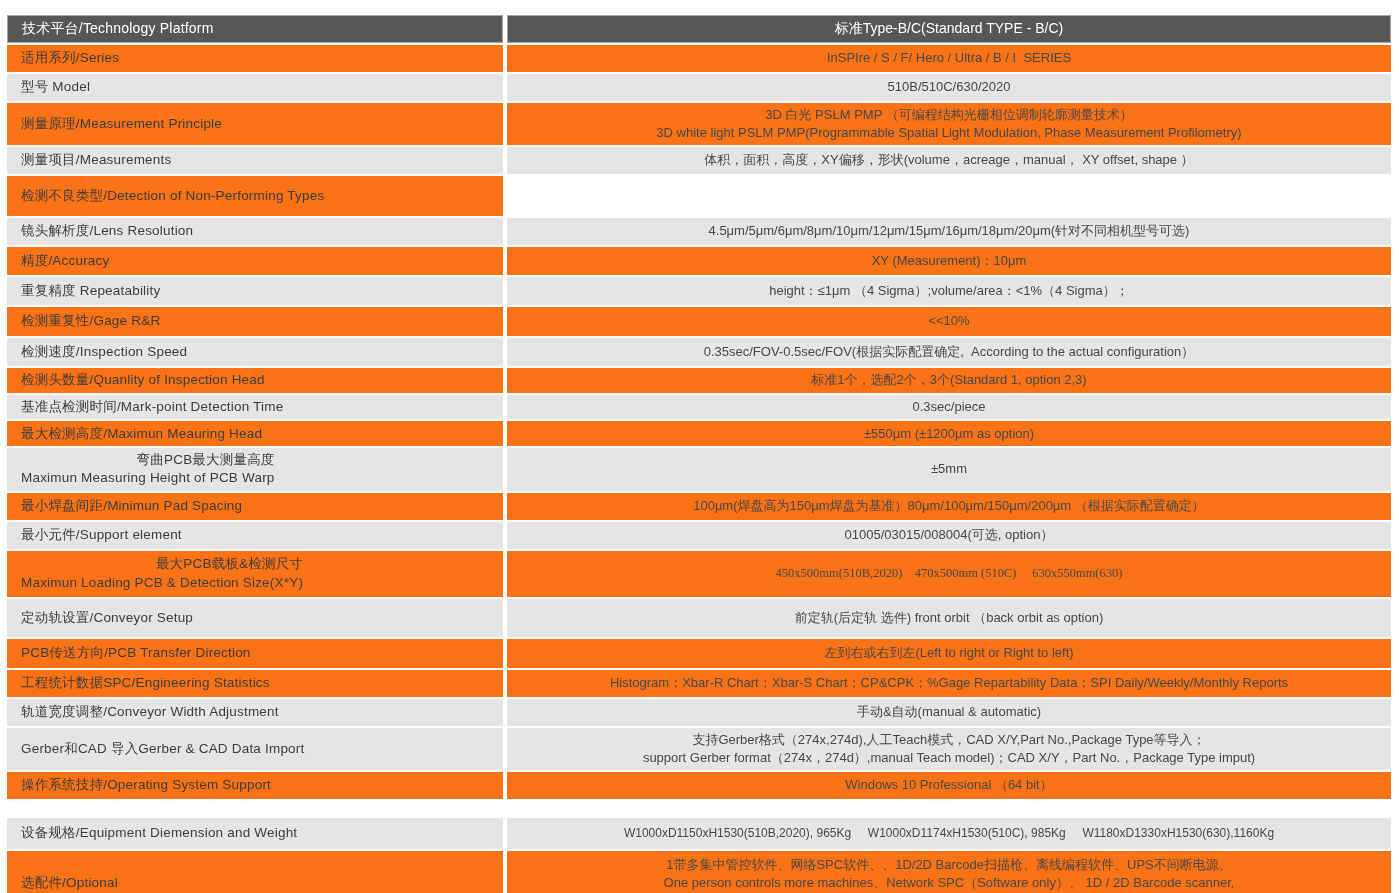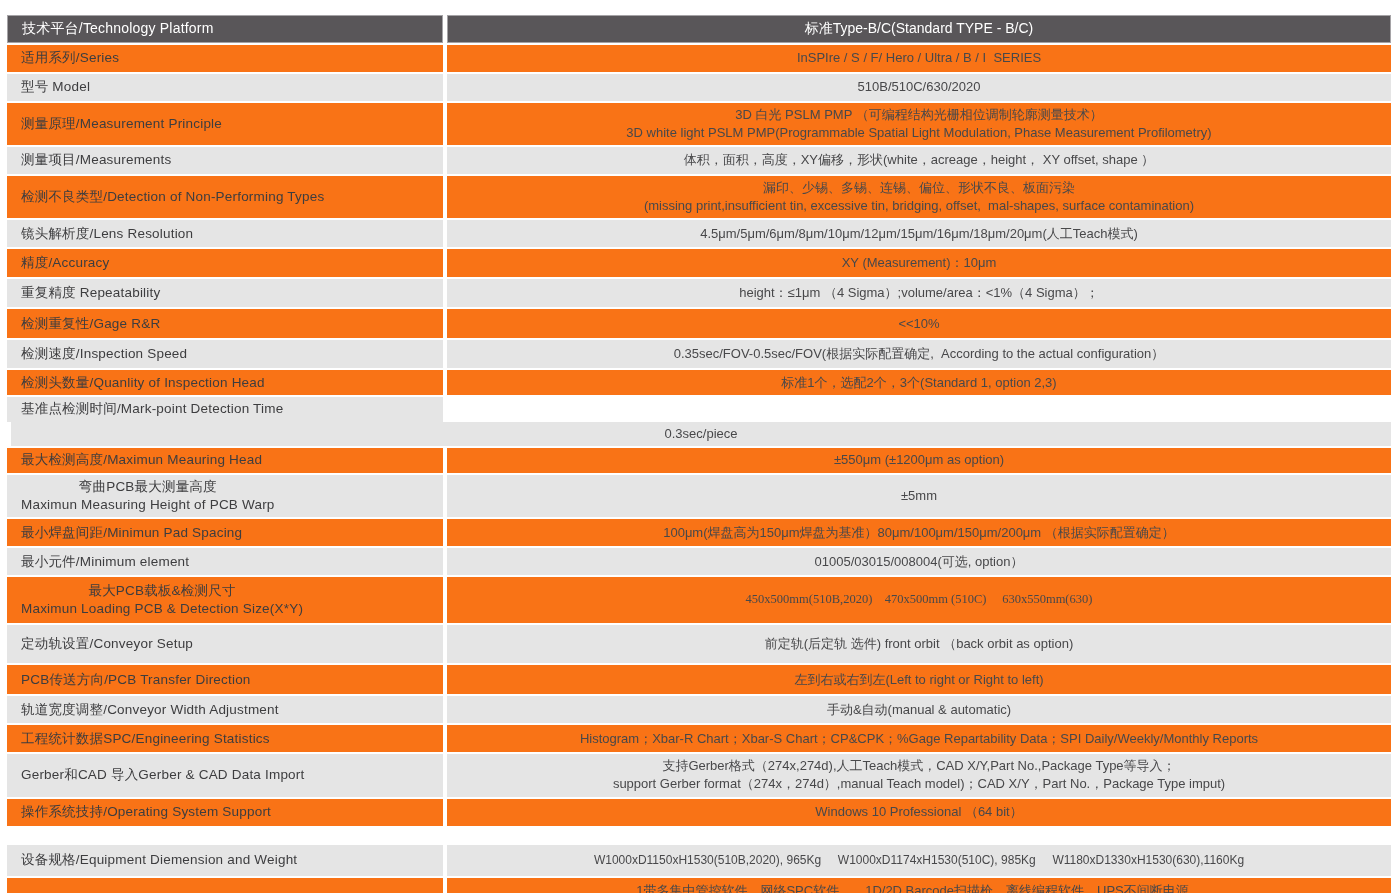--- a/index.html
+++ b/index.html
@@ -21,23 +21,23 @@
     display: flex;
     margin-bottom: 2px;
     min-height: 27px;
   }
   .cell {
     box-sizing: border-box;
     display: flex;
     align-items: center;
   }
   .cell.label {
-    width: 436px;
+    width: 496px;
     padding: 3px 6px 3px 14px;
-    text-align: center;
+    text-align: right;
     color: #3d3d3f;
     font-size: 13.5px;
     line-height: 1.35;
     white-space: pre-line;
     letter-spacing: 0.2px;
   }
   .cell.value {
     flex: 1;
     margin-left: 4px;
     padding: 3px 0;
@@ -51,21 +51,21 @@
   .row.g .cell { background: #e5e5e5; }
   .row.w .cell { background: #f97316; }
   .row.header { min-height: 27px; }
   .row.header .cell {
     background: #595659;
     border: 1px solid #a5a3a6;
     color: #ffffff;
   }
   .row.header .cell.label { font-size: 14px; }
   .row.header .cell.value { font-size: 14px; }
-  .h24 { min-height: 24px; flex-direction: column; }
+  .h24 { min-height: 24px; }
   .h25 { min-height: 25px; }
   .h28 { min-height: 28px; }
   .h29 { min-height: 29px; }
   .h31 { min-height: 31px; margin-top: 19px; }
   .h38 { min-height: 38px; }
   .h40 { min-height: 40px; }
   .h46 { min-height: 46px; }
   .h64 { min-height: 64px; }
   .vs .cell.value { font-size: 12.5px; font-family: Liberation Serif, serif; }
   .vs2 .cell.value { font-size: 12px; }
@@ -91,32 +91,30 @@
   </div>
 
   <div class="row w h40">
     <div class="cell label">测量原理/Measurement Principle</div>
     <div class="cell value">3D 白光 PSLM PMP （可编程结构光栅相位调制轮廓测量技术）
 3D white light PSLM PMP(Programmable Spatial Light Modulation, Phase Measurement Profilometry)</div>
   </div>
 
   <div class="row g">
     <div class="cell label">测量项目/Measurements</div>
-    <div class="cell value">体积，面积，高度，XY偏移，形状(white，acreage，height， XY offset, shape ）</div>
+    <div class="cell value">体积，面积，高度，XY偏移，形状(volume，acreage，manual， XY offset, shape ）</div>
   </div>
 
   <div class="row w h40">
     <div class="cell label">检测不良类型/Detection of Non-Performing Types</div>
-    <div class="cell value">漏印、少锡、多锡、连锡、偏位、形状不良、板面污染
-(missing print,insufficient tin, excessive tin, bridging, offset,  mal-shapes, surface contamination)</div>
   </div>
 
   <div class="row g">
     <div class="cell label">镜头解析度/Lens Resolution</div>
-    <div class="cell value">4.5μm/5μm/6μm/8μm/10μm/12μm/15μm/16μm/18μm/20μm(人工Teach模式)</div>
+    <div class="cell value">4.5μm/5μm/6μm/8μm/10μm/12μm/15μm/16μm/18μm/20μm(针对不同相机型号可选)</div>
   </div>
 
   <div class="row w h28">
     <div class="cell label">精度/Accuracy</div>
     <div class="cell value">XY (Measurement)：10μm</div>
   </div>
 
   <div class="row g h28">
     <div class="cell label">重复精度 Repeatability</div>
     <div class="cell value">height：≤1μm （4 Sigma）;volume/area：&lt;1%（4 Sigma）；</div>
@@ -152,48 +150,48 @@
 Maximun Measuring Height of PCB Warp</div>
     <div class="cell value">±5mm</div>
   </div>
 
   <div class="row w">
     <div class="cell label">最小焊盘间距/Minimun Pad Spacing</div>
     <div class="cell value">100μm(焊盘高为150μm焊盘为基准）80μm/100μm/150μm/200μm （根据实际配置确定）</div>
   </div>
 
   <div class="row g">
-    <div class="cell label">最小元件/Minimum element</div>
+    <div class="cell label">最小元件/Support element</div>
     <div class="cell value">01005/03015/008004(可选, option）</div>
   </div>
 
   <div class="row w h46 vs">
     <div class="cell label">最大PCB载板&amp;检测尺寸
 Maximun Loading PCB &amp; Detection Size(X*Y)</div>
     <div class="cell value">450x500mm(510B,2020)    470x500mm (510C)     630x550mm(630)</div>
   </div>
 
   <div class="row g h38">
     <div class="cell label">定动轨设置/Conveyor Setup</div>
     <div class="cell value">前定轨(后定轨 选件) front orbit （back orbit as option)</div>
   </div>
 
   <div class="row w h29">
     <div class="cell label">PCB传送方向/PCB Transfer Direction</div>
     <div class="cell value">左到右或右到左(Left to right or Right to left)</div>
   </div>
 
+  <div class="row w">
+    <div class="cell label">工程统计数据SPC/Engineering Statistics</div>
+    <div class="cell value">Histogram；Xbar-R Chart；Xbar-S Chart；CP&amp;CPK；%Gage Repartability Data；SPI Daily/Weekly/Monthly Reports</div>
+  </div>
+
   <div class="row g">
     <div class="cell label">轨道宽度调整/Conveyor Width Adjustment</div>
     <div class="cell value">手动&amp;自动(manual &amp; automatic)</div>
-  </div>
-
-  <div class="row w">
-    <div class="cell label">工程统计数据SPC/Engineering Statistics</div>
-    <div class="cell value">Histogram；Xbar-R Chart；Xbar-S Chart；CP&amp;CPK；%Gage Repartability Data；SPI Daily/Weekly/Monthly Reports</div>
   </div>
 
   <div class="row g h40">
     <div class="cell label">Gerber和CAD 导入Gerber &amp; CAD Data Import</div>
     <div class="cell value">支持Gerber格式（274x,274d),人工Teach模式，CAD X/Y,Part No.,Package Type等导入；
 support Gerber format（274x，274d）,manual Teach model)；CAD X/Y，Part No.，Package Type imput)</div>
   </div>
 
   <div class="row w">
     <div class="cell label">操作系统技持/Operating System Support</div>

